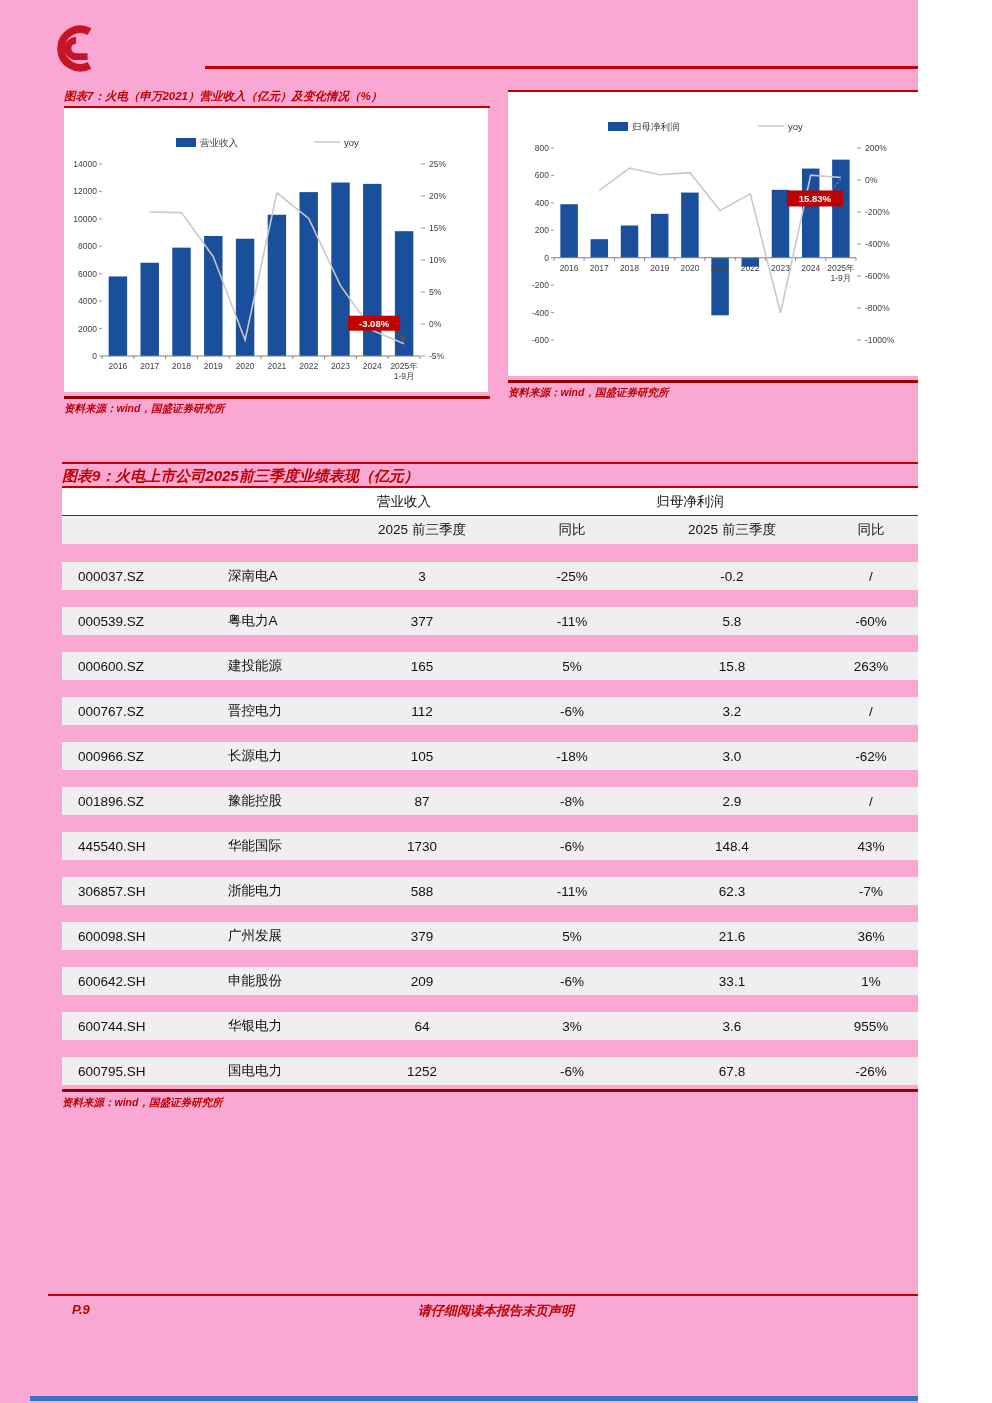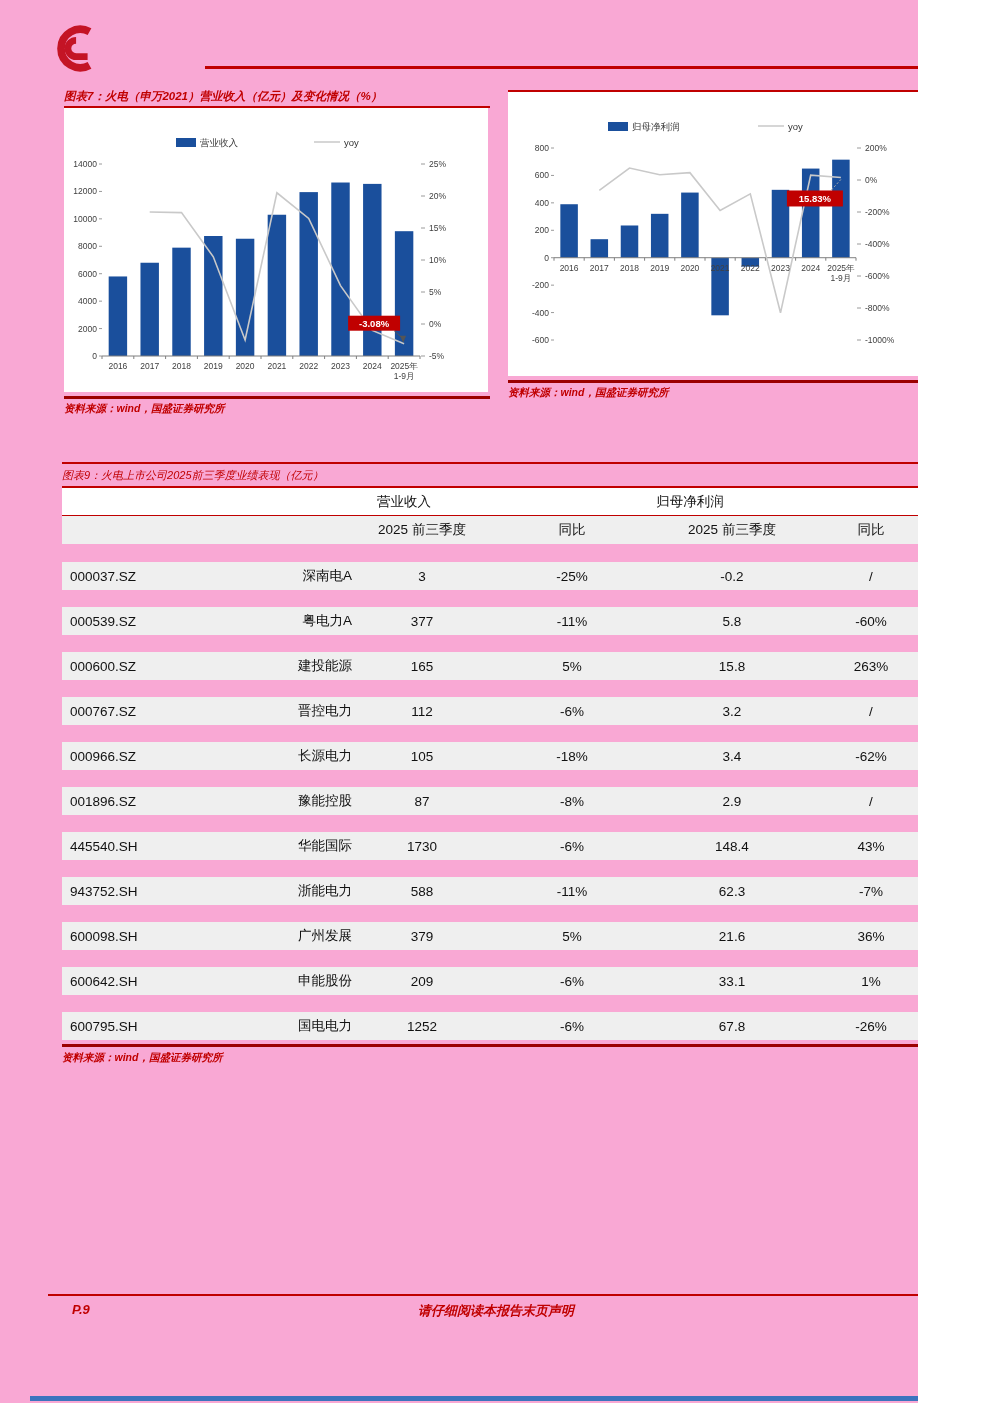--- a/index.html
+++ b/index.html
@@ -15,36 +15,36 @@
   .fig-underline{height:2px;background:#C00000;margin-top:2px;}
   .chart-box{width:424px;height:284px;background:#fff;}
   .fig-bottom{height:3px;background:#9B0000;}
   .fig-source{color:#C00000;font-weight:bold;font-style:italic;font-size:10.5px;margin-top:3px;white-space:nowrap;}
   svg text{font-family:"Liberation Sans","DejaVu Sans",sans-serif;}
   svg .ax{font-size:8.5px;fill:#404040;}
   svg .lg{font-size:9.5px;fill:#333;}
   svg .ann{font-size:9.5px;font-weight:bold;fill:#fff;}
   .tbl{position:absolute;left:62px;top:462px;width:868px;}
   .tbl-topline{height:2px;background:#C00000;}
-  .tbl-title{color:#C00000;font-weight:normal;font-style:italic;font-size:11px;line-height:21px;padding-top:1px;}
+  .tbl-title{color:#C00000;font-weight:bold;font-style:italic;font-size:15px;line-height:21px;padding-top:1px;}
   .tbl-underline{height:2px;background:#C00000;}
   .grp-row{position:relative;height:27px;background:#fff;}
   .grp-row span{position:absolute;top:5px;transform:translateX(-50%);font-size:13.5px;color:#111;}
   .grp1{left:342px;}
   .grp2{left:628px;}
   .thin-red{height:1px;background:#C00000;}
   .grid6{display:grid;grid-template-columns:160px 130px 140px 160px 160px 118px;align-items:center;}
   .sub-row{height:28px;background:#EFEFEF;font-size:13.5px;color:#111;}
   .sub-row .sh{text-align:center;}
   .rows{margin-top:18px;display:flex;flex-direction:column;gap:17px;}
   .trow{height:28px;background:#EFEFEF;font-size:13.5px;color:#111;}
   .trow{display:grid;grid-template-columns:160px 130px 140px 160px 160px 118px;align-items:center;}
   .tcell{text-align:center;}
-  .tcell.c0{text-align:left;padding-left:8px;}
-  .tcell.c1{text-align:right;padding-left:6px;}
+  .tcell.c0{text-align:left;padding-left:16px;}
+  .tcell.c1{text-align:left;padding-left:6px;}
   .tbl-source{color:#C00000;font-weight:bold;font-style:italic;font-size:10.5px;margin-top:4px;}
   .footer-line{position:absolute;left:48px;top:1294px;width:912px;height:2px;background:#C00000;}
   .page-num{position:absolute;left:72px;top:1302px;color:#C00000;font-weight:bold;font-style:italic;font-size:13px;}
   .disclaimer{position:absolute;left:0;top:1302px;width:992px;text-align:center;color:#C00000;font-weight:bold;font-style:italic;font-size:13px;}
   .bottom-bar{position:absolute;left:30px;top:1396px;width:932px;height:5px;background:#3B74BE;}
 </style>
 </head>
 <body>
 
 <div class="page">
@@ -262,41 +262,41 @@
           <div class="tcell c2">112</div>
           <div class="tcell c3">-6%</div>
           <div class="tcell c4">3.2</div>
           <div class="tcell c5">/</div>
         </div>
         <div class="trow">
           <div class="tcell c0">000966.SZ</div>
           <div class="tcell c1">长源电力</div>
           <div class="tcell c2">105</div>
           <div class="tcell c3">-18%</div>
-          <div class="tcell c4">3.4</div>
+          <div class="tcell c4">3.0</div>
           <div class="tcell c5">-62%</div>
         </div>
         <div class="trow">
           <div class="tcell c0">001896.SZ</div>
           <div class="tcell c1">豫能控股</div>
           <div class="tcell c2">87</div>
           <div class="tcell c3">-8%</div>
           <div class="tcell c4">2.9</div>
           <div class="tcell c5">/</div>
         </div>
         <div class="trow">
           <div class="tcell c0">445540.SH</div>
           <div class="tcell c1">华能国际</div>
           <div class="tcell c2">1730</div>
           <div class="tcell c3">-6%</div>
           <div class="tcell c4">148.4</div>
           <div class="tcell c5">43%</div>
         </div>
         <div class="trow">
-          <div class="tcell c0">943752.SH</div>
+          <div class="tcell c0">306857.SH</div>
           <div class="tcell c1">浙能电力</div>
           <div class="tcell c2">588</div>
           <div class="tcell c3">-11%</div>
           <div class="tcell c4">62.3</div>
           <div class="tcell c5">-7%</div>
         </div>
         <div class="trow">
           <div class="tcell c0">600098.SH</div>
           <div class="tcell c1">广州发展</div>
           <div class="tcell c2">379</div>
@@ -306,20 +306,28 @@
         </div>
         <div class="trow">
           <div class="tcell c0">600642.SH</div>
           <div class="tcell c1">申能股份</div>
           <div class="tcell c2">209</div>
           <div class="tcell c3">-6%</div>
           <div class="tcell c4">33.1</div>
           <div class="tcell c5">1%</div>
         </div>
         <div class="trow">
+          <div class="tcell c0">600744.SH</div>
+          <div class="tcell c1">华银电力</div>
+          <div class="tcell c2">64</div>
+          <div class="tcell c3">3%</div>
+          <div class="tcell c4">3.6</div>
+          <div class="tcell c5">955%</div>
+        </div>
+        <div class="trow">
           <div class="tcell c0">600795.SH</div>
           <div class="tcell c1">国电电力</div>
           <div class="tcell c2">1252</div>
           <div class="tcell c3">-6%</div>
           <div class="tcell c4">67.8</div>
           <div class="tcell c5">-26%</div>
         </div>
       </div>
     <div class="maroon-rule" style="position:static;height:3px;margin-top:4px;"></div>
     <div class="tbl-source">资料来源：wind，国盛证券研究所</div>

